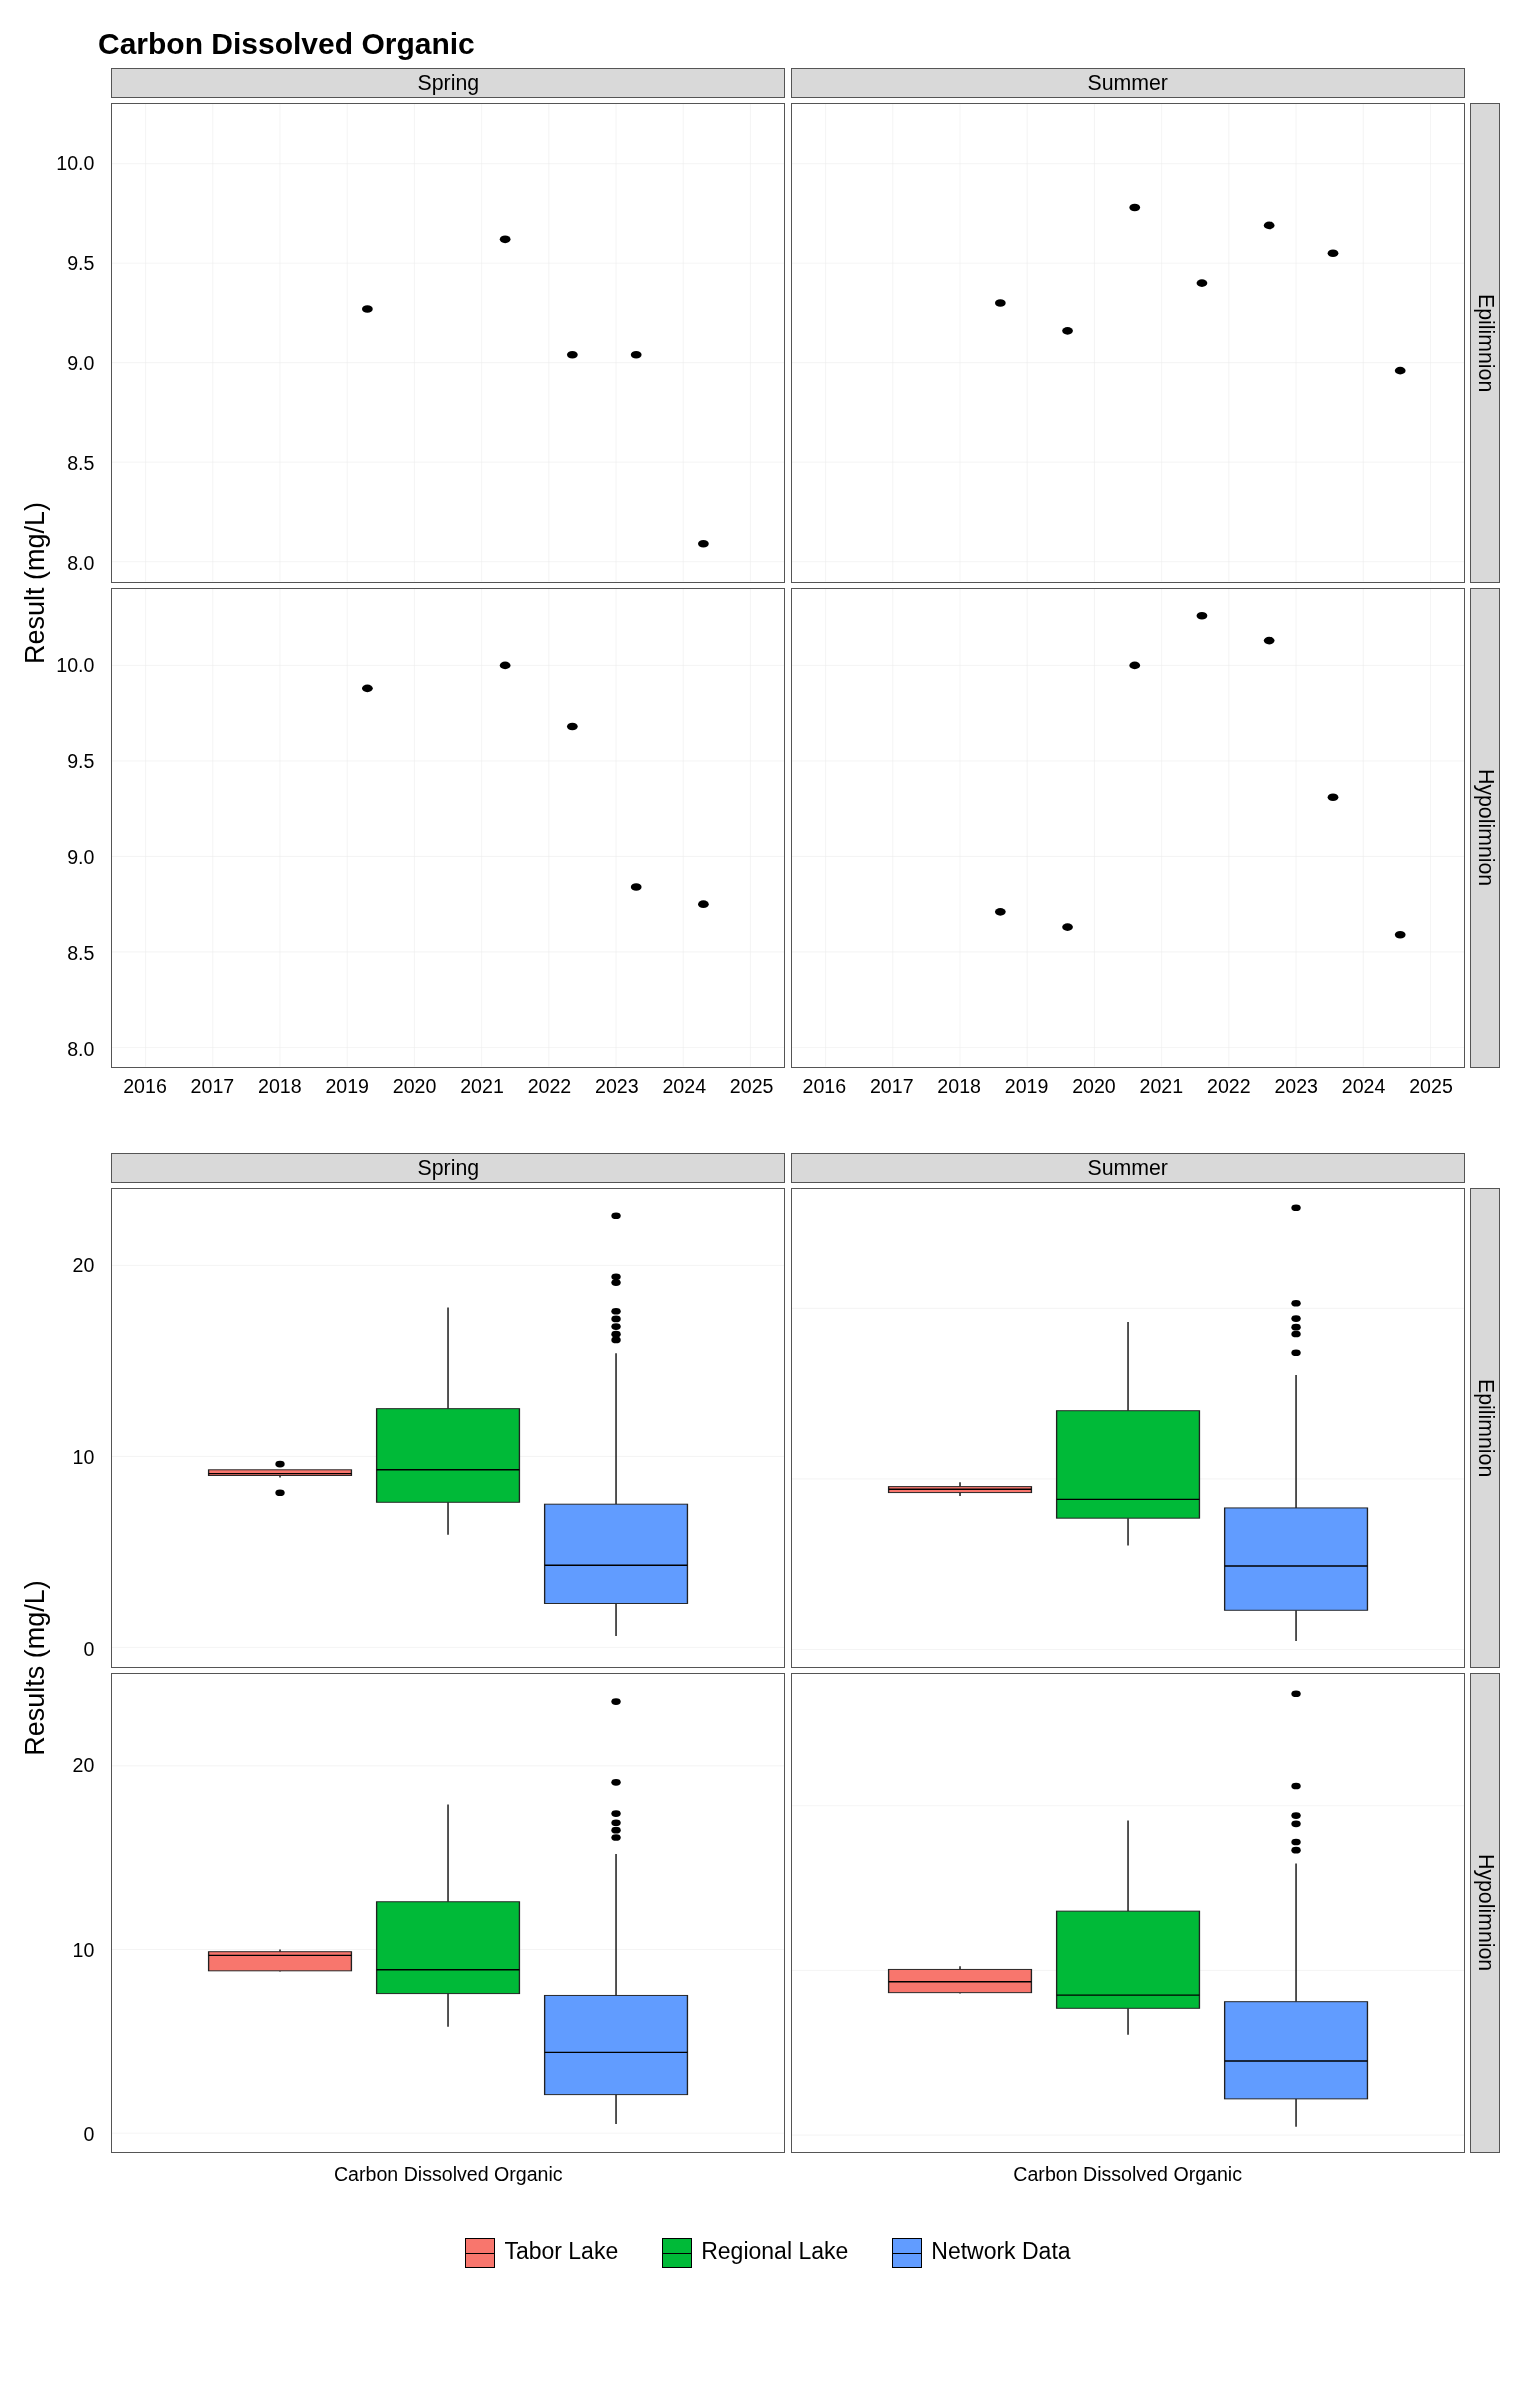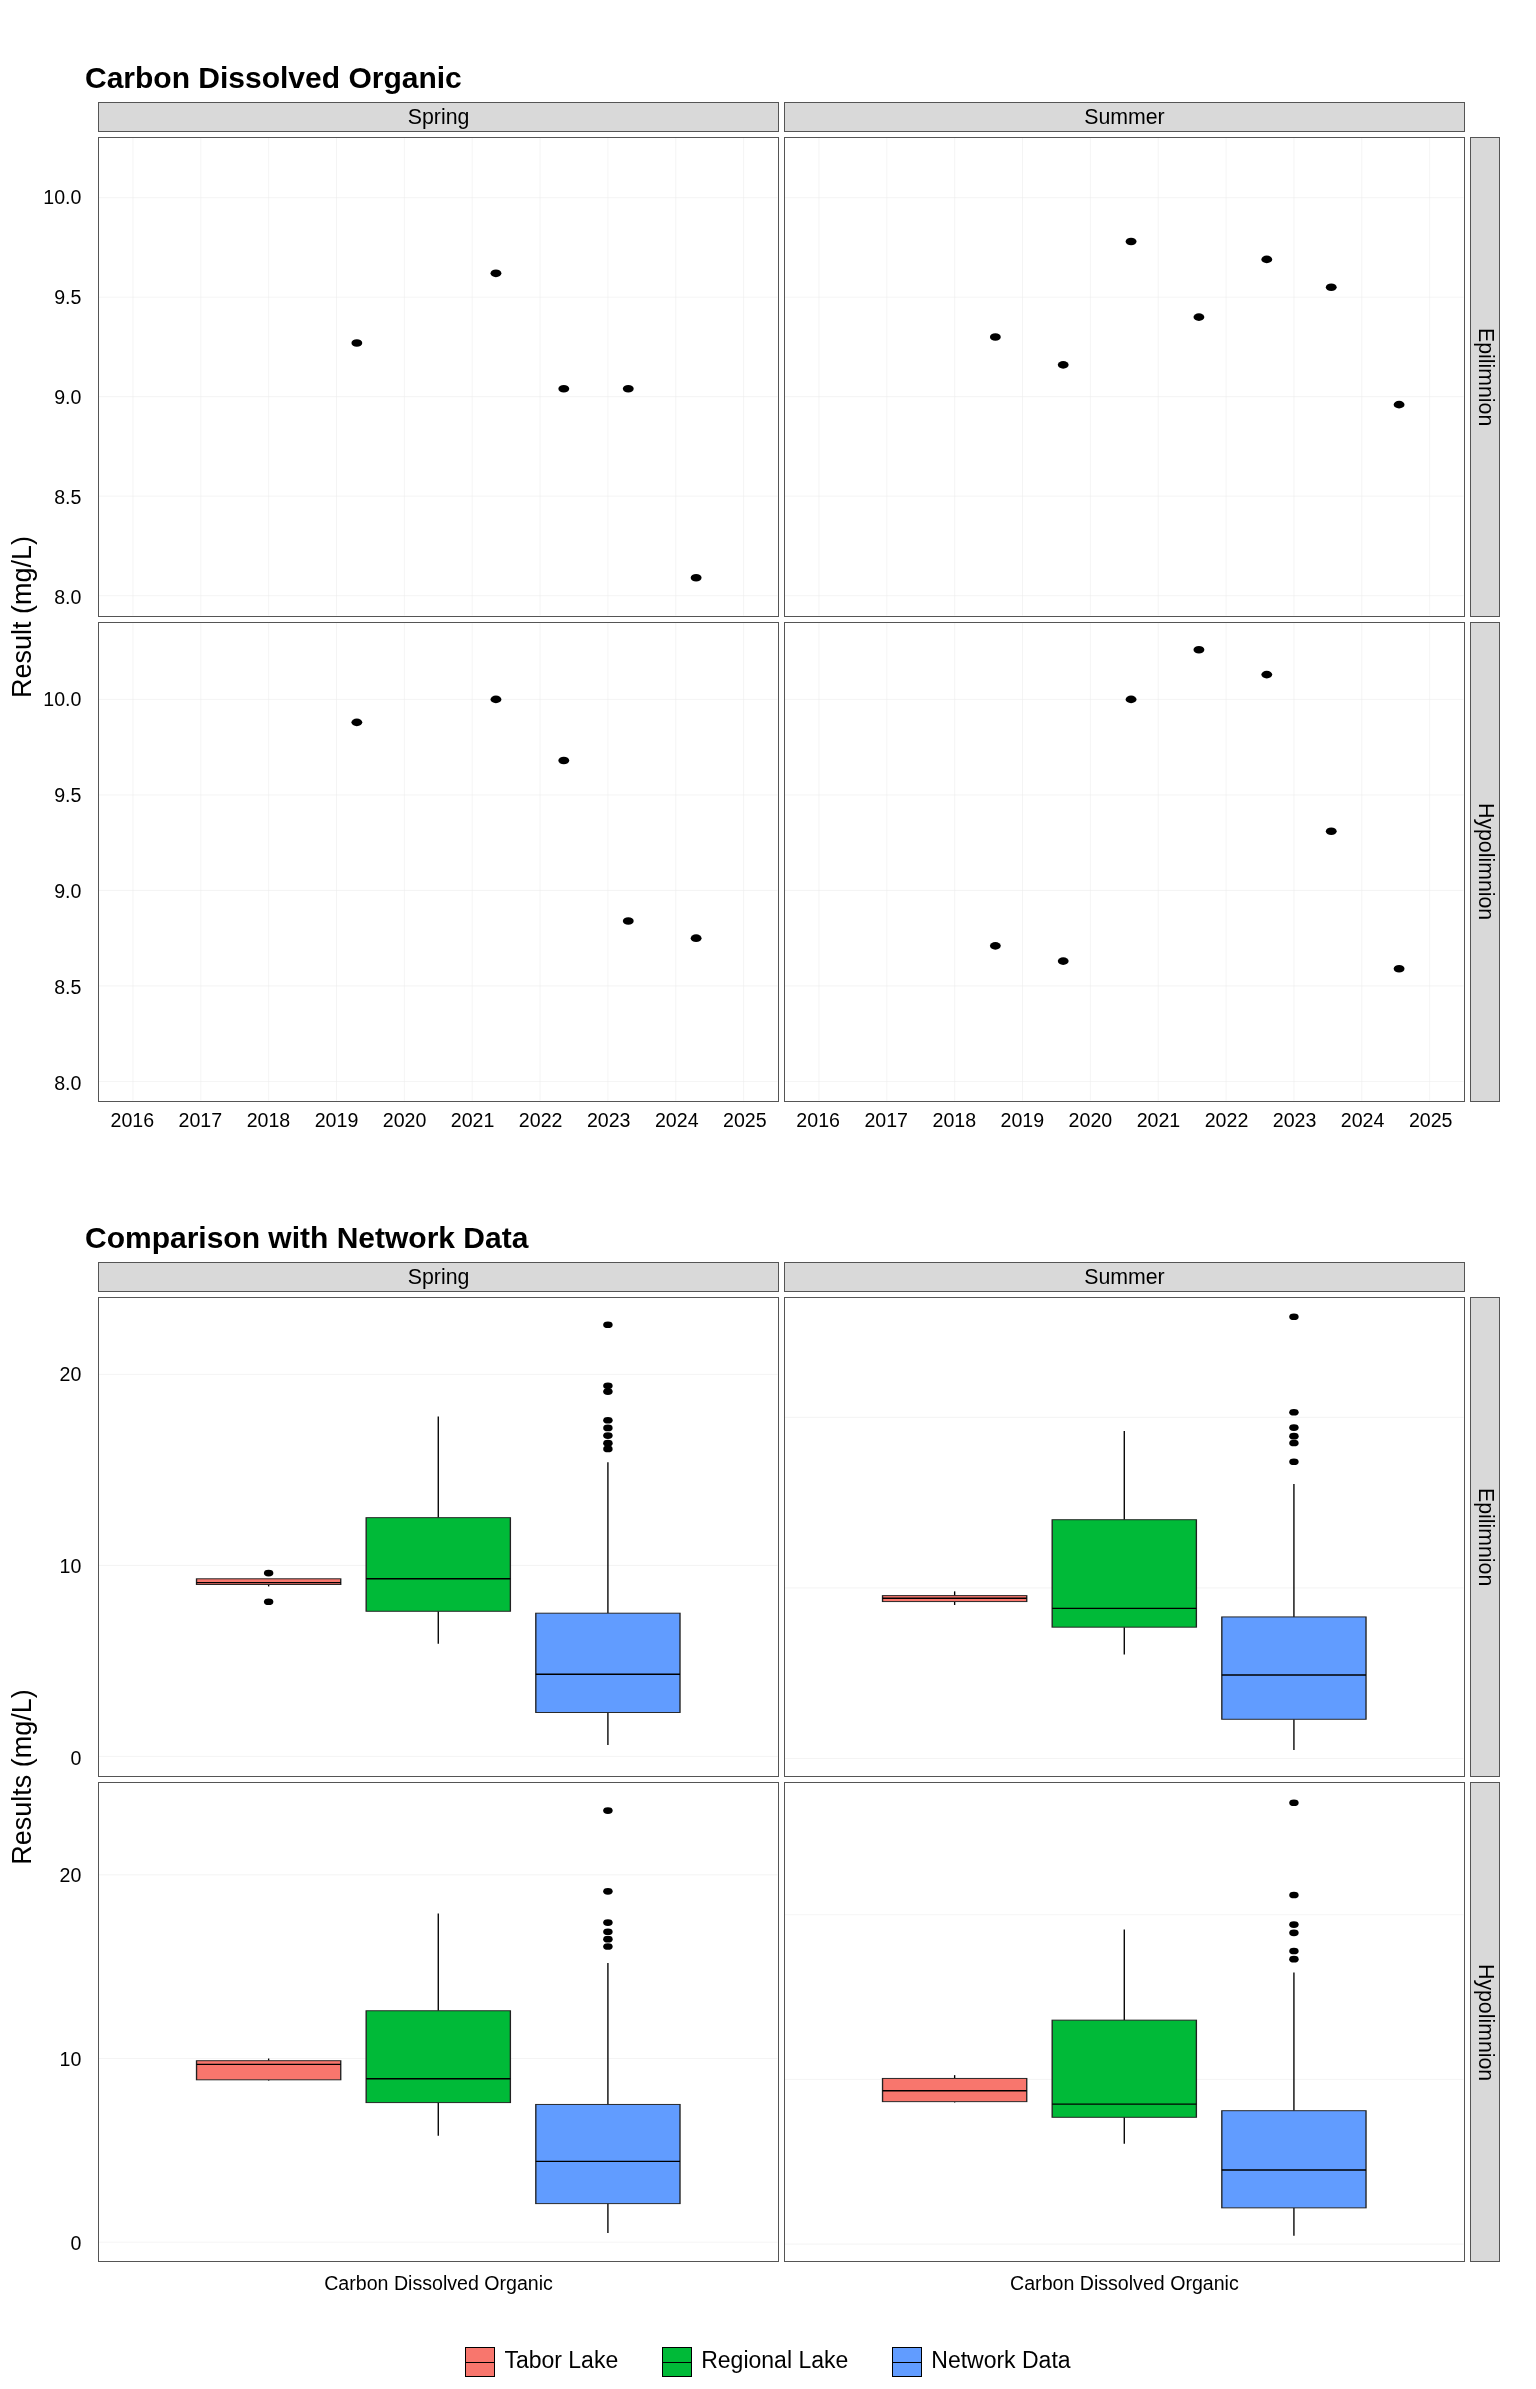--- a/index.html
+++ b/index.html
@@ -3,21 +3,21 @@
 <meta charset="utf-8">
 <style>
   * { box-sizing: border-box; }
   body {
     margin: 0;
     background: #fff;
     font-family: Arial, Helvetica, sans-serif;
     color: #000;
     width: 1536px;
   }
-  .chart-block { padding: 27px 36px 9px 49px; margin-top: 34px; }
+  .chart-block { padding: 27px 36px 9px 62px; }
   .chart-title { font-size: 30px; margin: 0 0 7.1px 36px; }
   .facet-grid {
     display: grid;
     grid-template-columns: 44px 1fr 1fr 30px;
     grid-template-rows: 30px 1fr 1fr 44px;
     gap: 5.3px;
     border: none;
   }
   .facet-grid.scatter { height: 1049px; }
   .facet-grid.box { height: 1049px; }
@@ -254,21 +254,20 @@
           <span class="x-tick" style="left: 75%;">2023</span>
           <span class="x-tick" style="left: 85%;">2024</span>
           <span class="x-tick" style="left: 95%;">2025</span>
         </div>
     </div>
     <div></div>
   </div>
 </div>
 
 <div class="chart-block">
-  <h2 class="chart-title">Comparison with Network Data</h2>
   <div class="facet-grid box">
 
     <div></div>
     <div class="col-strip">Spring</div>
     <div class="col-strip">Summer</div>
     <div></div>
 
     <div class="y-axis-cell">
       <div class="y-axis-label" style="top:100%">Results (mg/L)</div>
       <div class="y-ticks">

